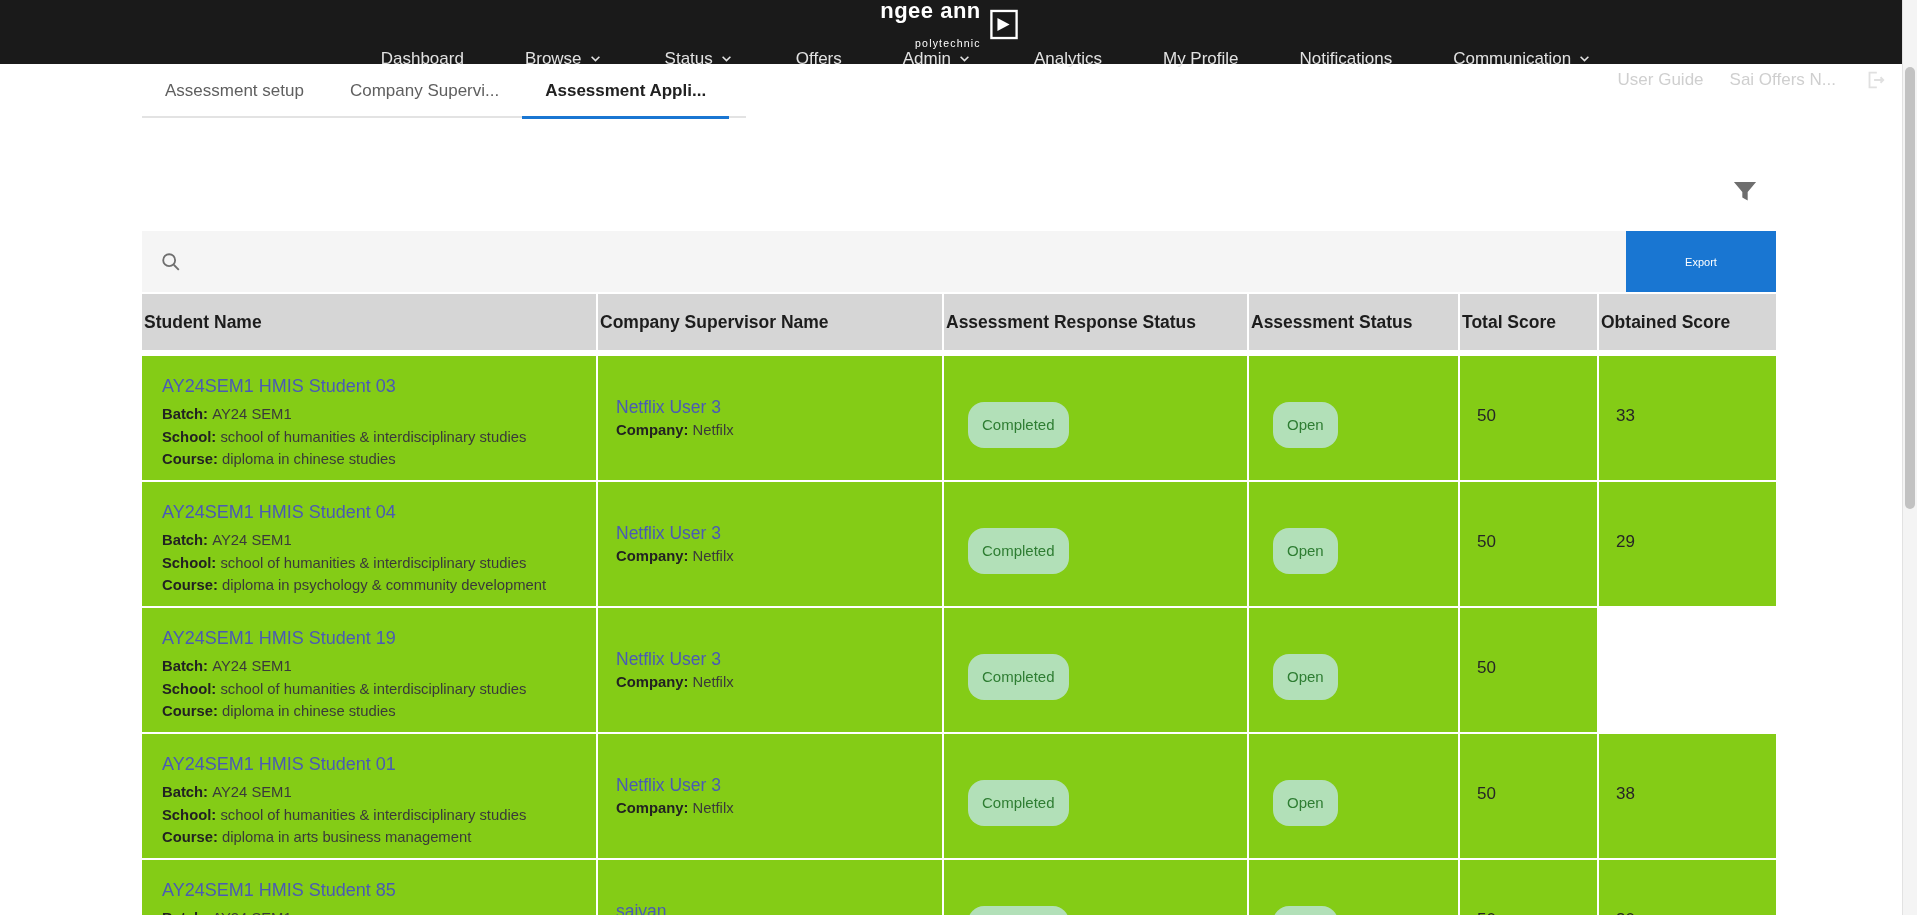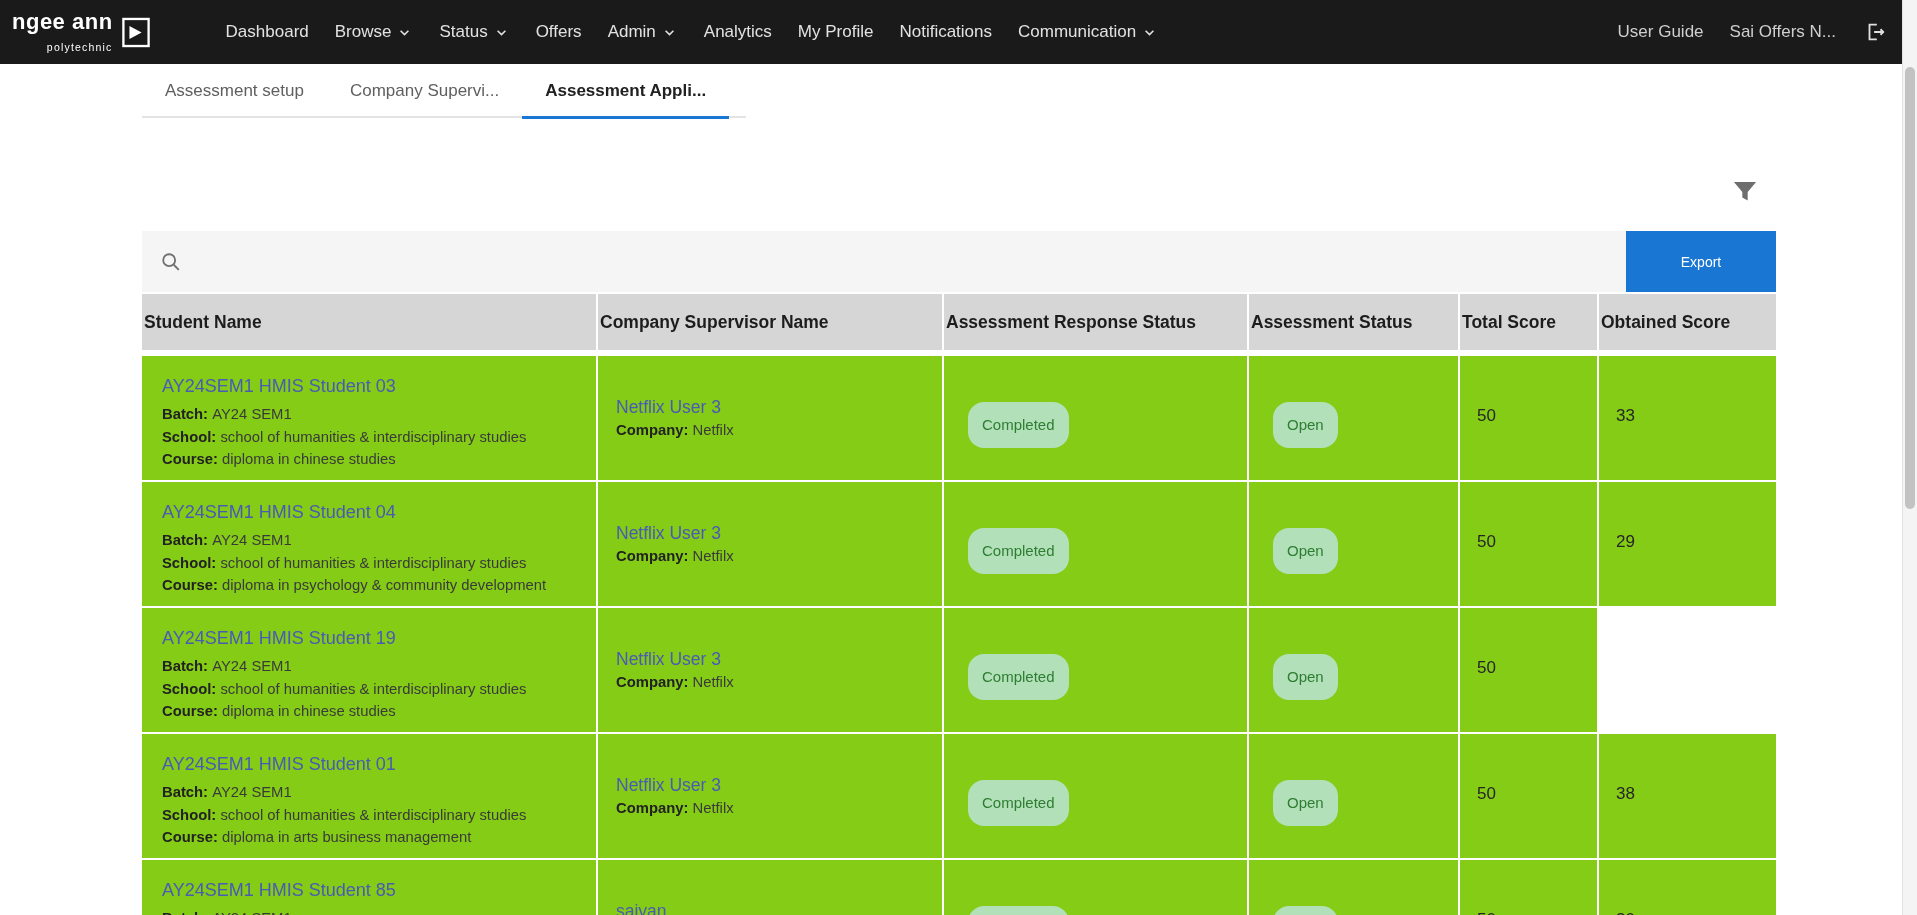--- a/index.html
+++ b/index.html
@@ -10,26 +10,27 @@
     position: relative;
   }
 
   
   .topbar {
     position: absolute; top: 0; left: 0;
     width: 1902px; height: 64px;
     background: #1a1a1a;
     display: flex; align-items: center;
     padding: 0 16px 0 12px;
+    flex-direction: column;
   }
   .logo { display: flex; align-items: center; gap: 9px; color: #fff; cursor: pointer; }
   .logo-text { display: flex; flex-direction: column; line-height: 1; }
   .logo-line1 { font-size: 22px; font-weight: bold; letter-spacing: .5px; }
-  .logo-line2 { font-size: 10.5px; letter-spacing: 1.2px; margin-top: 9px; align-self: flex-end; }
-  .nav { display: flex; align-items: center; gap: 26px; margin-left: 76px; }
+  .logo-line2 { font-size: 10.5px; letter-spacing: 1.2px; margin-top: 16px; align-self: flex-end; }
+  .nav { display: flex; align-items: center; gap: 61px; margin-left: 76px; }
   .nav-item {
     color: #e2e2e2; font-size: 17px; font-weight: 500;
     display: flex; align-items: center; gap: 5px;
     white-space: nowrap; cursor: pointer;
   }
   .topbar-right { margin-left: auto; display: flex; align-items: center; gap: 26px; }
   .topbar-link { color: #cfcfcf; font-size: 17px; white-space: nowrap; cursor: pointer; }
   .logout-btn { display: flex; align-items: center; cursor: pointer; margin-left: 2px; }
 
   
@@ -56,21 +57,21 @@
   }
   .search-icon { margin-left: 18px; flex: 0 0 auto; display: flex; cursor: pointer; }
   .search-input {
     flex: 1 1 auto; height: 100%; border: none; outline: none;
     background: transparent; font-size: 17px; padding: 0 14px;
     font-family: inherit; color: #333;
   }
   .export-btn {
     flex: 0 0 150px; width: 150px; height: 61px;
     background: #1976d2; color: #fff; border: none;
-    font-size: 14px; font-family: inherit; cursor: pointer;
+    font-size: 11px; font-family: inherit; cursor: pointer;
   }
 
   
   .table { position: absolute; top: 294px; left: 142px; width: 1634px; }
   .tgrid {
     display: grid;
     grid-template-columns: 454px 344px 303px 209px 137px 177px;
     column-gap: 2px;
   }
   .th {

